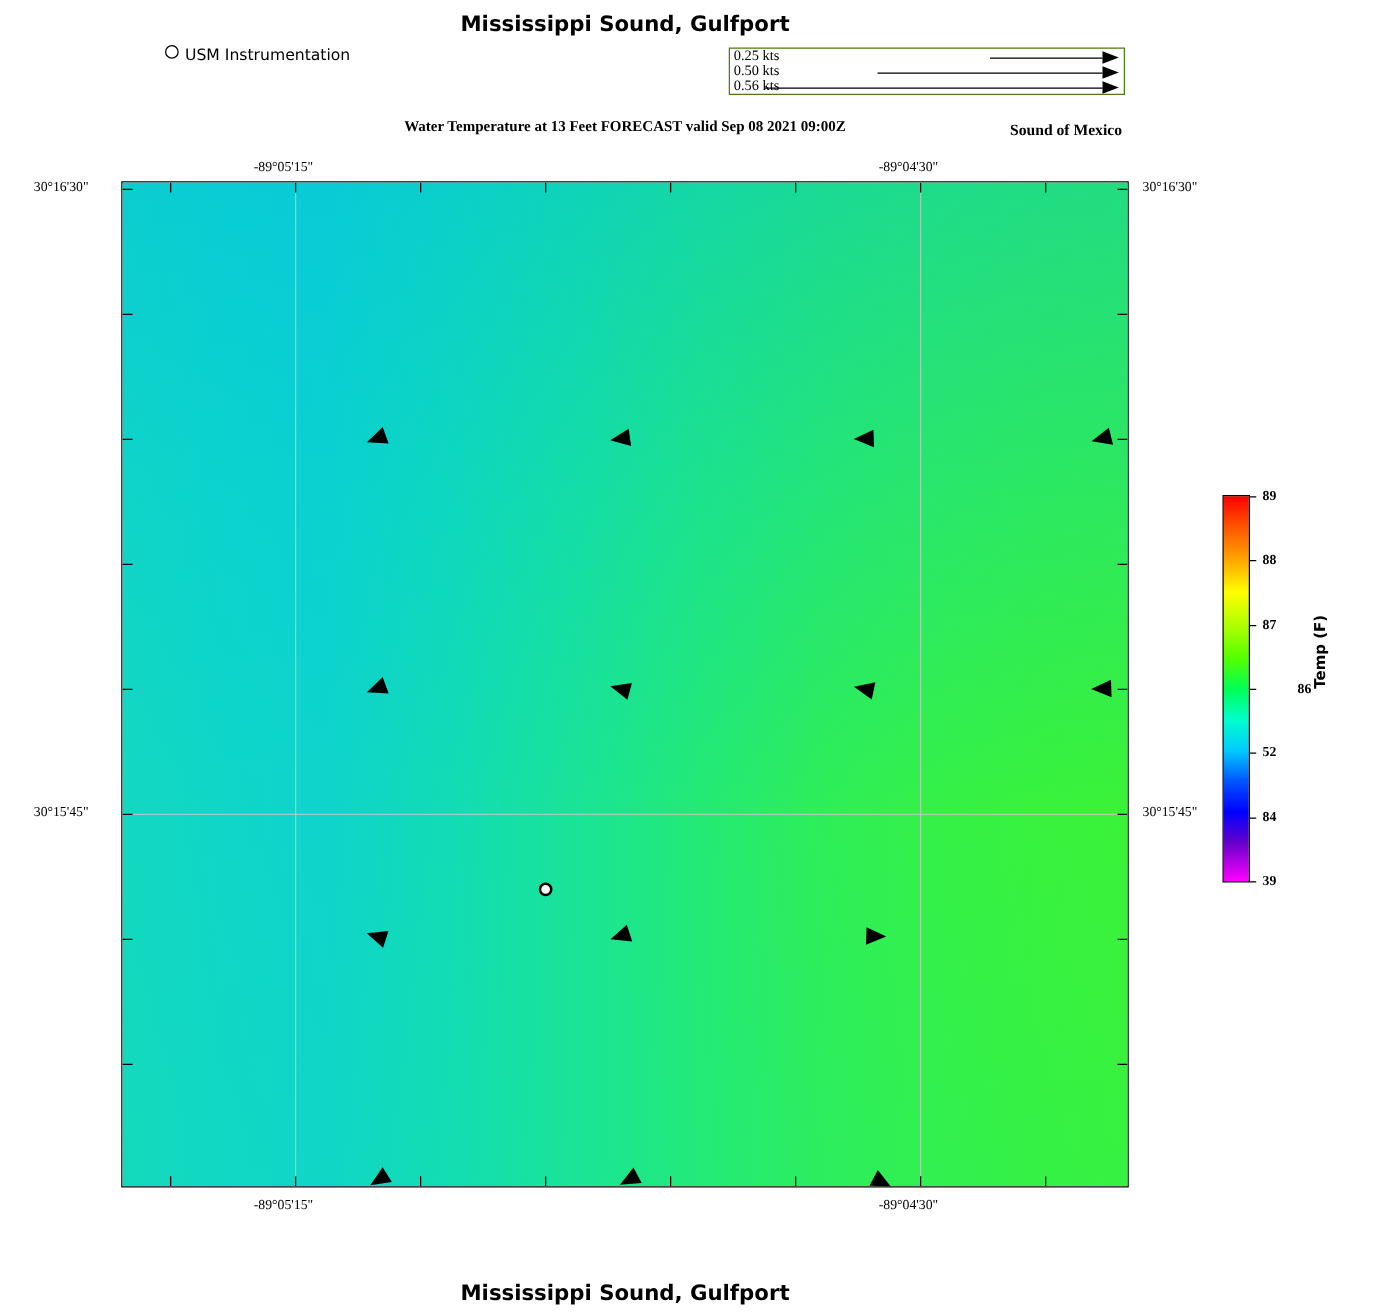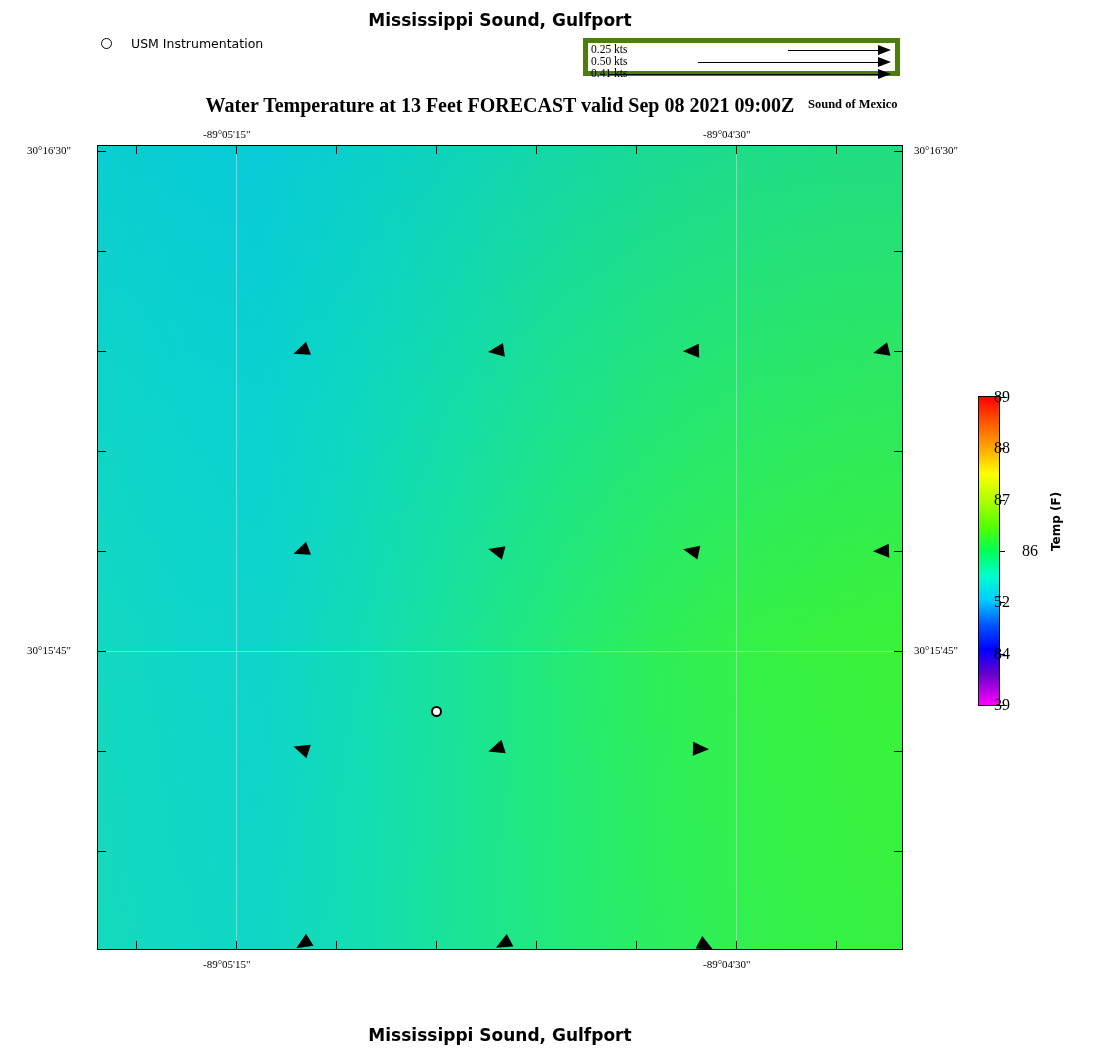--- a/index.html
+++ b/index.html
@@ -29,54 +29,53 @@
     left: 0; top: 1025px; width: 1000px;
     text-align: center;
     font-family: "DejaVu Sans", sans-serif;
     font-size: 17px;
     font-weight: bold;
   }
   #subtitle {
     left: 0; top: 94px; width: 1000px;
     text-align: center;
     font-family: "Liberation Serif", serif;
-    font-size: 20px;
+    font-size: 12px;
     font-weight: bold;
   }
   #region-label {
     left: 808px; top: 97px;
     font-family: "Liberation Serif", serif;
     font-size: 12.5px;
     font-weight: bold;
   }
 
   
   #instr-legend {
-    left: 101px; top: 36px;
+    left: 132px; top: 36px;
     display: flex;
-    align-items: center;
-    gap: 19px;
+    gap: 5px;
   }
   #instr-legend .circ {
     width: 11px; height: 11px;
     border: 1.6px solid #000;
     border-radius: 50%;
     background: #fff;
     box-sizing: border-box;
   }
   #instr-legend .txt {
     font-family: "DejaVu Sans", sans-serif;
     font-size: 12.5px;
   }
 
   
   #vector-scale {
     left: 583px; top: 38px;
     width: 317px; height: 38px;
-    border: 5px solid #4d7c0f;
+    border: 1px solid #4d7c0f;
     box-sizing: border-box;
     background: #fff;
   }
   #vector-scale .row {
     position: absolute;
     left: 0; width: 100%;
     height: 12.6px;
   }
   #vector-scale .row .lbl {
     position: absolute;
@@ -161,24 +160,25 @@
     box-sizing: border-box;
   }
   .cb-tick {
     position: absolute;
     left: 22px;
     width: 5px; height: 1px;
     background: #000;
   }
   .cb-lbl {
     position: absolute;
-    left: 16px;
-    font-family: "Liberation Serif", serif;
-    font-size: 16px;
+    left: 32px;
+    font-family: "Liberation Serif", serif;
+    font-size: 11px;
     transform: translateY(-50%);
+    font-weight: bold;
   }
   #cb-title {
     position: absolute;
     left: 1049px; top: 551px;
     font-family: "DejaVu Sans", sans-serif;
     font-size: 12px;
     font-weight: bold;
     transform: rotate(-90deg);
     transform-origin: left top;
     white-space: nowrap;
@@ -199,21 +199,21 @@
       <span class="lbl">0.25 kts</span>
       <span class="shaft" style="width: 90px;"></span>
       <span class="head"></span>
     </div>
     <div class="row" style="top: 12.8px;">
       <span class="lbl">0.50 kts</span>
       <span class="shaft" style="width: 180px;"></span>
       <span class="head"></span>
     </div>
     <div class="row" style="top: 25.1px;">
-      <span class="lbl">0.41 kts</span>
+      <span class="lbl">0.56 kts</span>
       <span class="shaft" style="width: 270px;"></span>
       <span class="head"></span>
     </div>
   </div>
 
 <div class="abs" id="subtitle">Water Temperature at 13 Feet FORECAST valid Sep 08 2021 09:00Z</div>
 <div class="abs" id="region-label">Sound of Mexico</div>
 
 <div class="abs" id="map-frame">
   <div id="map-field" style="background: linear-gradient(rgba(0, 190, 230, 0.42) 0%, rgba(0, 200, 225, 0.22) 32%, rgba(0, 220, 190, 0) 62%, rgba(30, 235, 150, 0.1) 100%), linear-gradient(to right, rgb(19, 216, 192) 0%, rgb(15, 214, 200) 10%, rgb(14, 212, 204) 20%, rgb(18, 220, 180) 33%, rgb(26, 228, 149) 46%, rgb(36, 234, 116) 58%, rgb(46, 238, 88) 70%, rgb(53, 241, 70) 82%, rgb(56, 242, 60) 92%, rgb(58, 242, 56) 100%);"></div>

